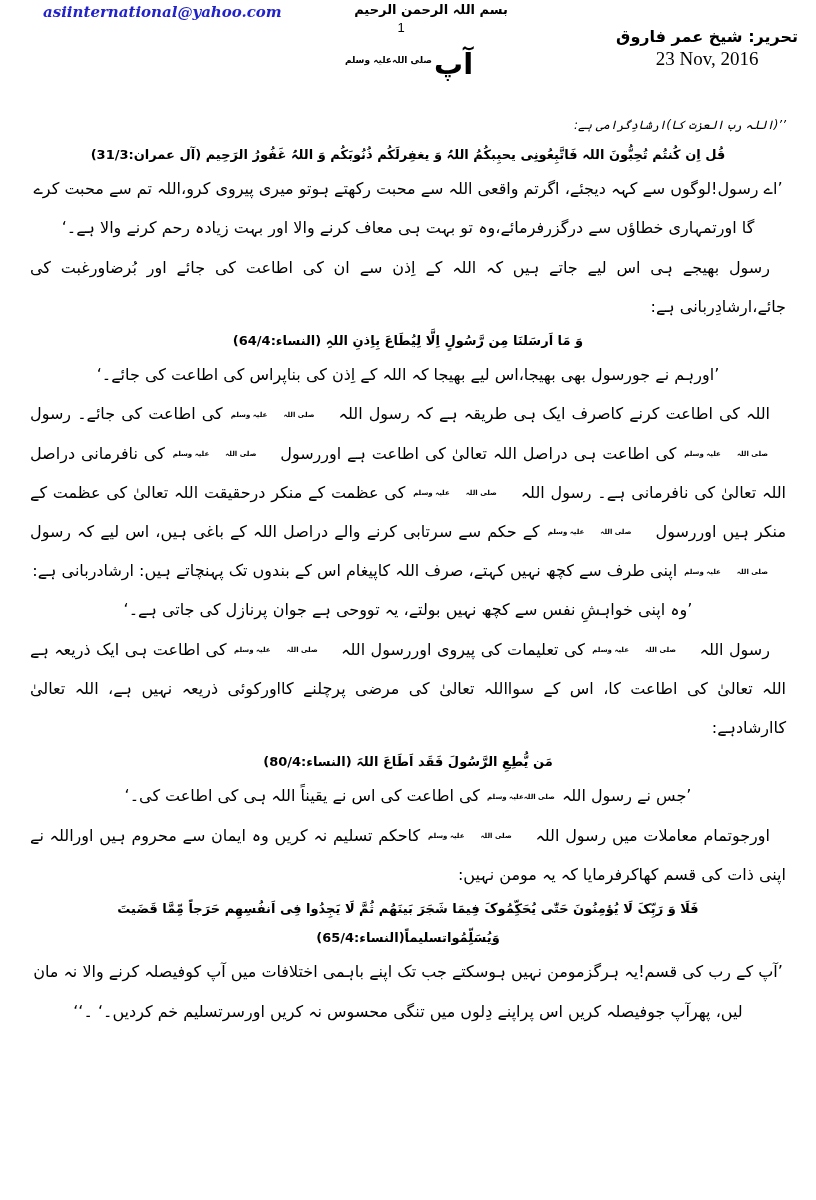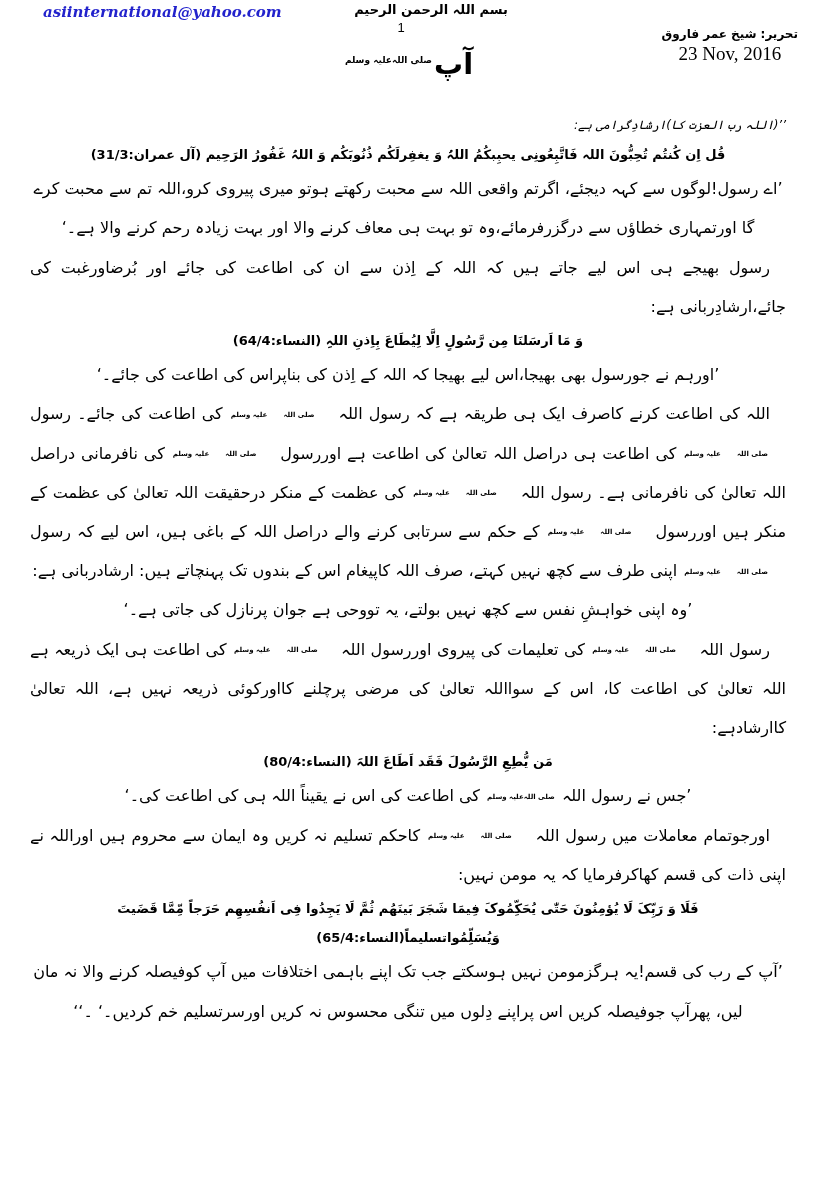--- a/index.html
+++ b/index.html
@@ -33,21 +33,21 @@
     text-align:center;
     font-family:"Liberation Sans",sans-serif;
     font-size:13px;
   }
   .hdr-right{
     position:absolute;top:27px;right:18px;
     text-align:center;
   }
   .hdr-author{
     direction:rtl;
-    font-size:12px;font-weight:bold;
+    font-size:16px;font-weight:bold;
     margin-bottom:2px;
   }
   .hdr-date{
     font-family:Liberation Serif, serif;
     font-size:19px;
   }
   
   .title-row{
     position:relative;
     margin:44px 120px 0 120px;

